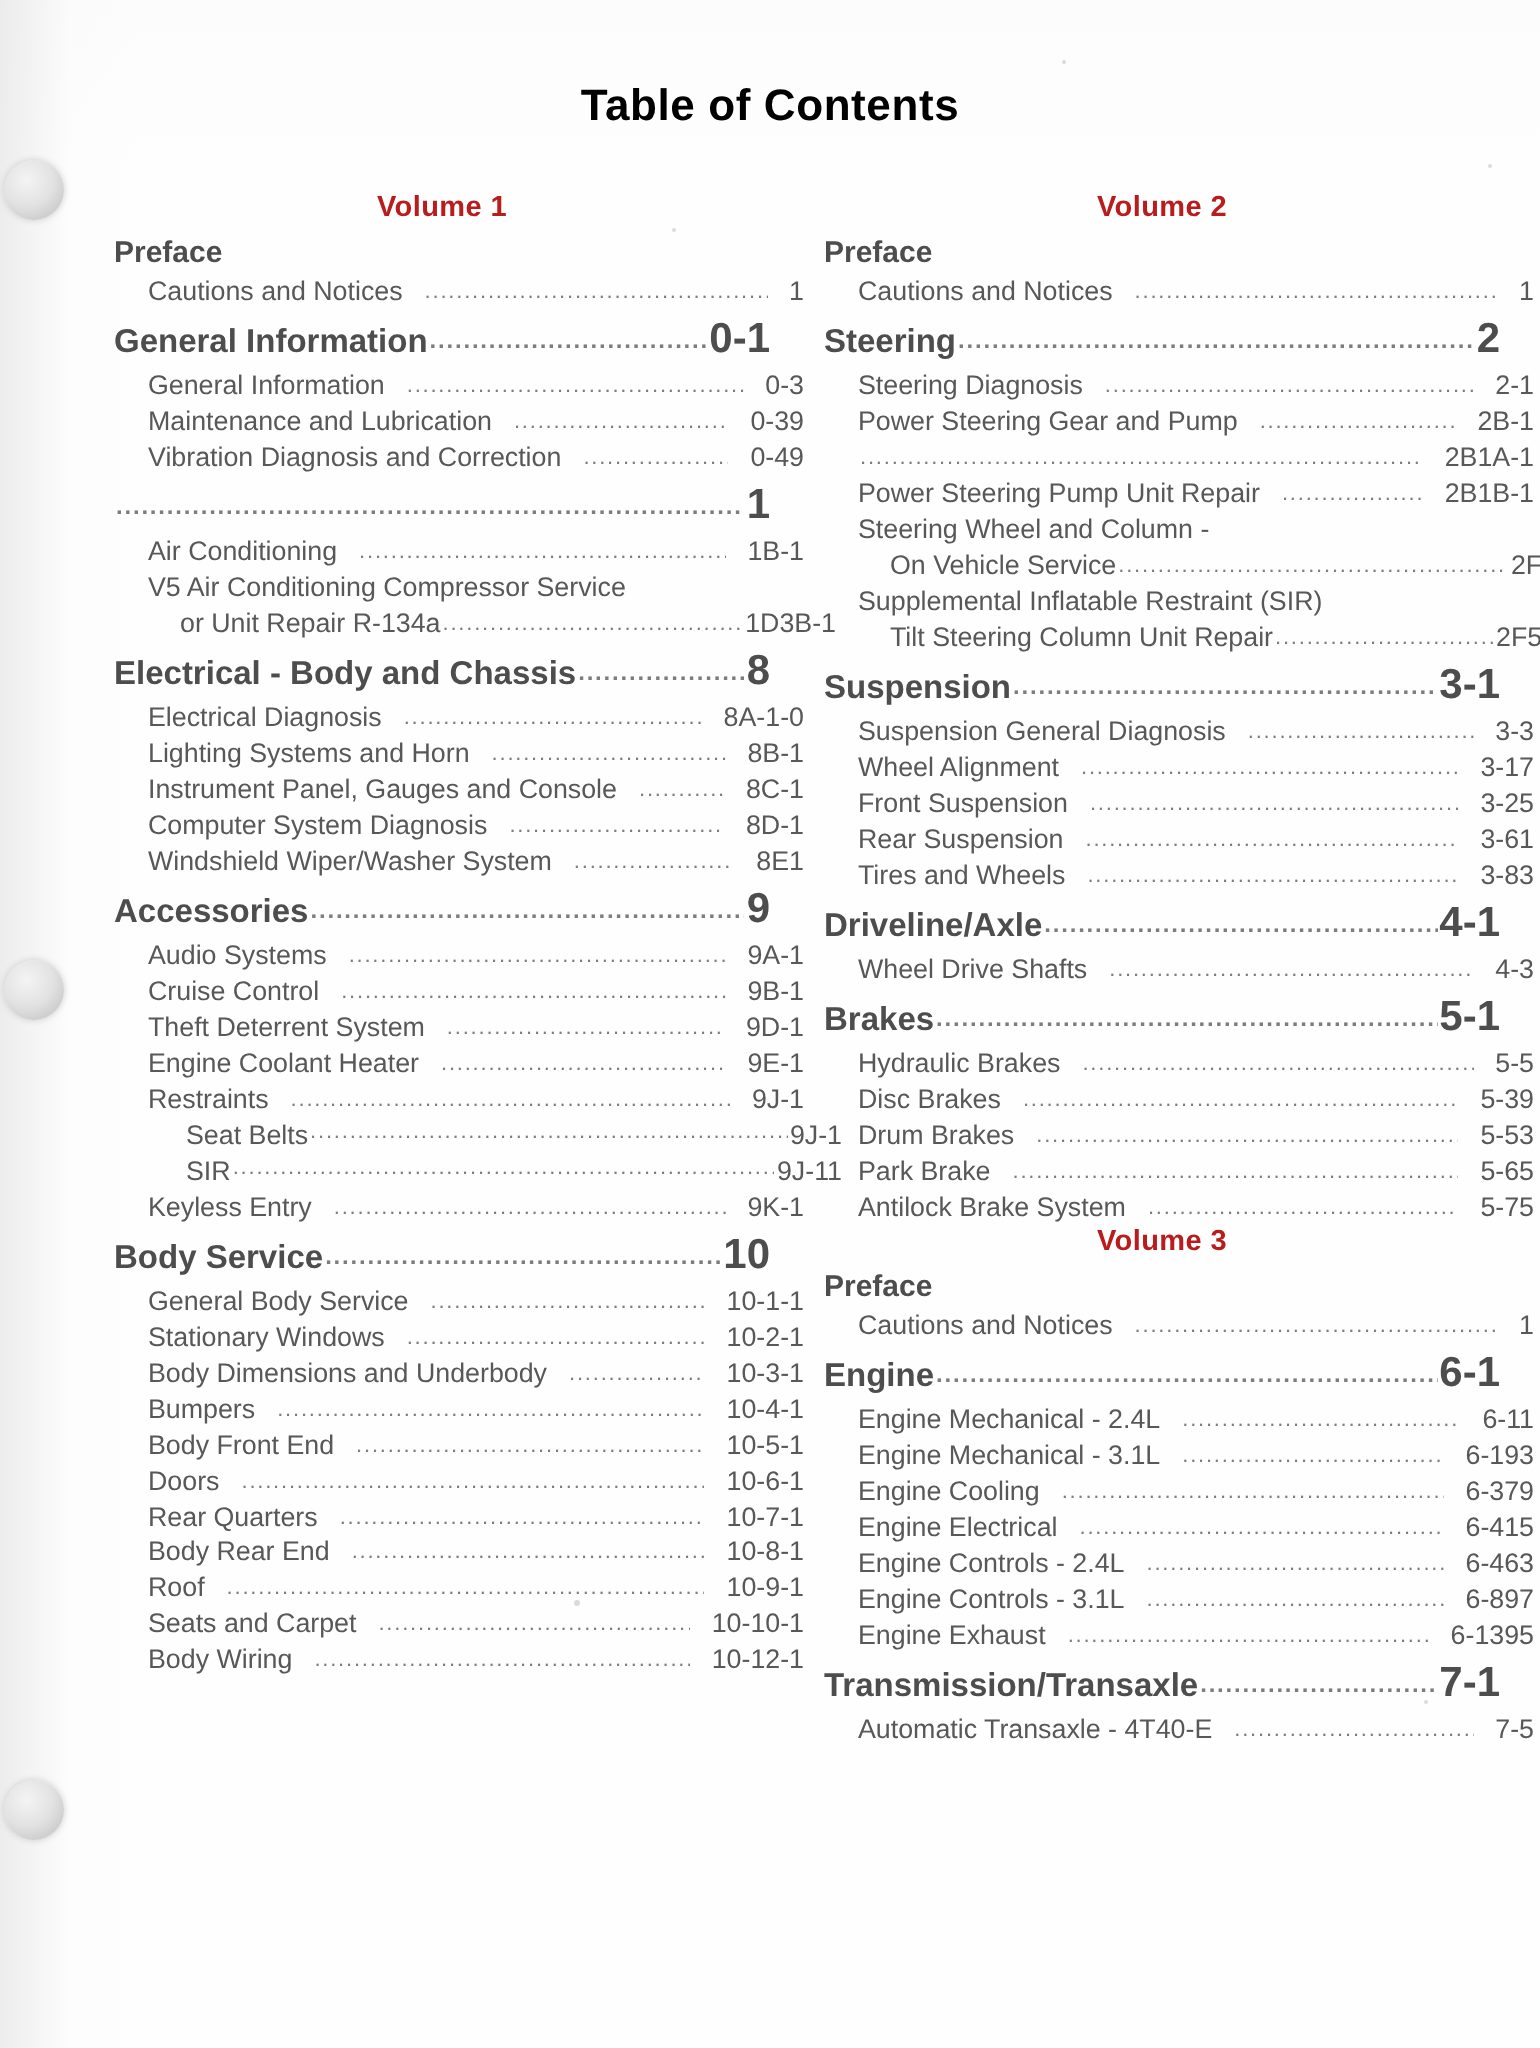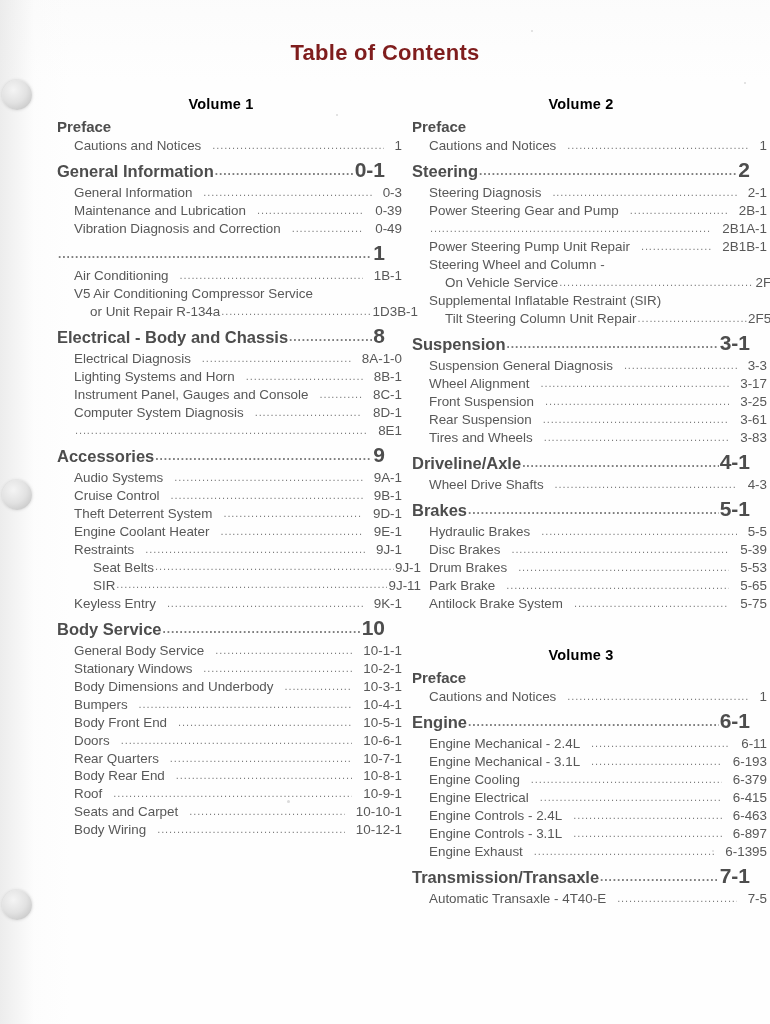--- a/index.html
+++ b/index.html
@@ -51,40 +51,40 @@
   
   .page-title {
     position: absolute;
     top: 40px;
     left: 0;
     width: 770px;
     text-align: center;
     font-size: 22px;
     font-weight: bold;
     letter-spacing: 0.3px;
-    color: #7f1d1d;
+    color: #000000;
   }
 
   
   .col {
     position: absolute;
     top: 96px;
   }
   .col-left  { left: 57px;  width: 328px; }
   .col-right { left: 412px; width: 338px; }
 
   .vol-title {
     text-align: center;
     font-size: 14.5px;
     font-weight: bold;
-    color: #000000;
+    color: #b91c1c;
     margin-bottom: 5px;
     letter-spacing: 0.2px;
   }
-  .vol-title.spaced { margin-top: 34px; }
+  .vol-title.spaced { }
 
   
   .row {
     display: flex;
     align-items: baseline;
     width: 100%;
     white-space: nowrap;
     line-height: 1.34;
   }
   .row .label { flex: 0 0 auto; }
@@ -234,20 +234,21 @@
           <span class="label">Instrument Panel, Gauges and Console</span>
           <span class="dots">................................................................................................................................................................................................................................</span>
           <span class="page">8C-1</span>
         </div>
         <div class="row lvl-1">
           <span class="label">Computer System Diagnosis</span>
           <span class="dots">................................................................................................................................................................................................................................</span>
           <span class="page">8D-1</span>
         </div>
         <div class="row lvl-1">
+          <span class="label">Windshield Wiper/Washer System</span>
           <span class="dots">................................................................................................................................................................................................................................</span>
           <span class="page">8E1</span>
         </div>
         <div class="row lvl-h">
           <span class="label">Accessories</span>
           <span class="dots">................................................................................................................................................................................................................................</span>
           <span class="page">9</span>
         </div>
         <div class="row lvl-1">
           <span class="label">Audio Systems</span>

